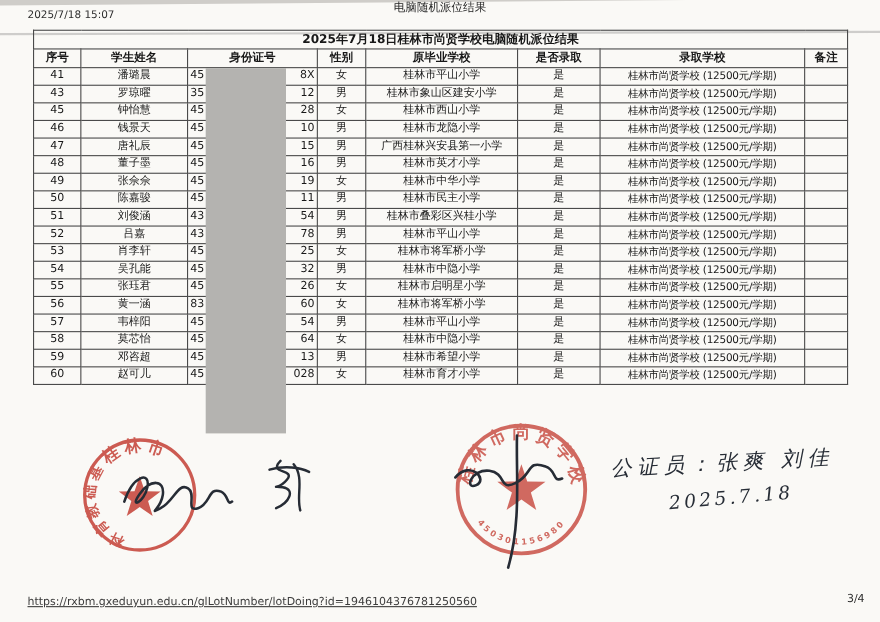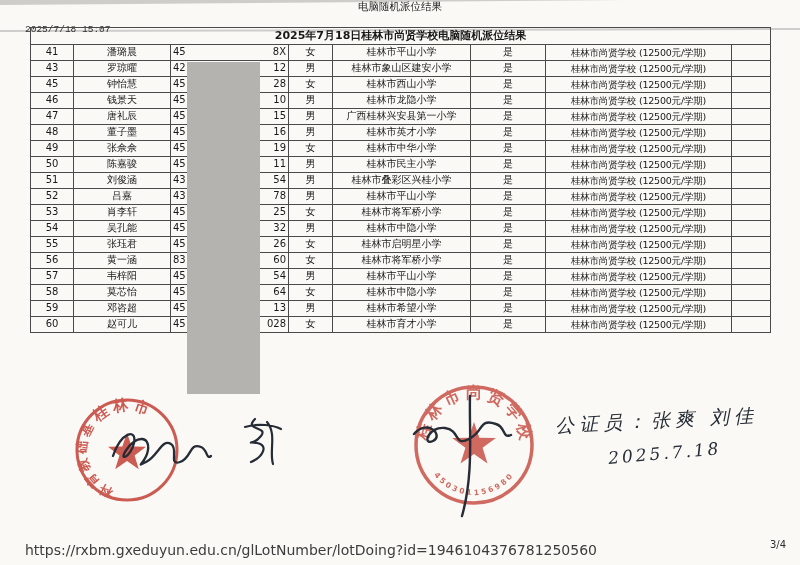--- a/index.html
+++ b/index.html
@@ -6,21 +6,21 @@
   body{
     width:800px;height:565px;overflow:hidden;position:relative;
     background:#faf9f6;
     font-family:"DejaVu Sans","Liberation Sans",sans-serif;
     color:#1c1c1c;
   }
   .scan-edge{position:absolute;left:-12px;top:-7px;width:830px;height:12px;
     background:#cfcdc9;transform:rotate(-0.45deg);transform-origin:left center;}
   .scan-streak{position:absolute;left:0;top:29px;width:800px;height:2px;
     background:rgba(95,95,95,.28);transform:rotate(-0.15deg);}
-  .print-datetime{position:absolute;left:25px;top:24px;font-size:9.5px;color:#2e2e2e;font-family:Liberation Mono, monospace;}
+  .print-datetime{position:absolute;left:25px;top:8px;font-size:9.5px;color:#2e2e2e;}
   .doc-header{position:absolute;left:0;right:0;top:0;text-align:center;font-size:10.5px;color:#262626;}
   table.lottery{
     position:absolute;left:30px;top:27px;width:740px;
     border-collapse:collapse;table-layout:fixed;
     font-size:10px;color:#181818;
   }
   table.lottery th,table.lottery td{
     border:1px solid #4a4a4a;padding:0 2px;text-align:center;
     overflow:hidden;white-space:nowrap;line-height:1.05;
   }
@@ -34,21 +34,21 @@
     background:#b4b3b0;z-index:4;}
   .stamp{position:absolute;z-index:6;}
   .sig{position:absolute;z-index:7;}
   .hand{
     position:absolute;z-index:7;color:#272d36;
     font-family:"DejaVu Serif","Liberation Serif",serif;
     font-style:italic;
   }
   .notary-line{left:555px;top:408px;font-size:19px;letter-spacing:5px;transform:rotate(-3deg);}
   .notary-date{left:608px;top:443px;font-size:17px;letter-spacing:3px;transform:rotate(-5deg);}
-  .footer-url{position:absolute;left:25px;top:542px;font-size:14px;color:#3c3c3c;}
+  .footer-url{position:absolute;left:25px;top:542px;font-size:10px;color:#3c3c3c;text-decoration:underline;}
   .page-indicator{position:absolute;right:14px;top:539px;font-size:10px;color:#2e2e2e;}
   .stamp text{font-weight:bold;}
 </style>
 </head>
 <body>
 
 <div class="scan-edge"></div>
 <div class="scan-streak"></div>
 
 <div class="print-datetime">2025/7/18 15:07</div>
@@ -62,20 +62,30 @@
       <col style="width:44px">
     <col style="width:138px">
       <col style="width:75px">
       <col style="width:186px">
       <col style="width:39px">
   </colgroup>
   <thead>
     <tr class="title-row">
       <th colspan="8">2025年7月18日桂林市尚贤学校电脑随机派位结果</th>
     </tr>
+    <tr class="cols-row" id="col-row">
+        <th>序号</th>
+        <th>学生姓名</th>
+        <th>身份证号</th>
+        <th>性别</th>
+        <th>原毕业学校</th>
+        <th>是否录取</th>
+        <th>录取学校</th>
+        <th>备注</th>
+      </tr>
   </thead>
   <tbody id="table-body">
       <tr>
         <td>41</td>
         <td>潘璐晨</td>
         <td class="id-cell">
           <div class="id-wrap">
             <span>45</span>
             <span>8X</span>
           </div>
@@ -84,21 +94,21 @@
         <td>桂林市平山小学</td>
         <td>是</td>
         <td class="admit-school">桂林市尚贤学校 (12500元/学期)</td>
         <td></td>
       </tr>
       <tr>
         <td>43</td>
         <td>罗琼曜</td>
         <td class="id-cell">
           <div class="id-wrap">
-            <span>42</span>
+            <span>35</span>
             <span>12</span>
           </div>
         </td>
         <td>男</td>
         <td>桂林市象山区建安小学</td>
         <td>是</td>
         <td class="admit-school">桂林市尚贤学校 (12500元/学期)</td>
         <td></td>
       </tr>
       <tr>

